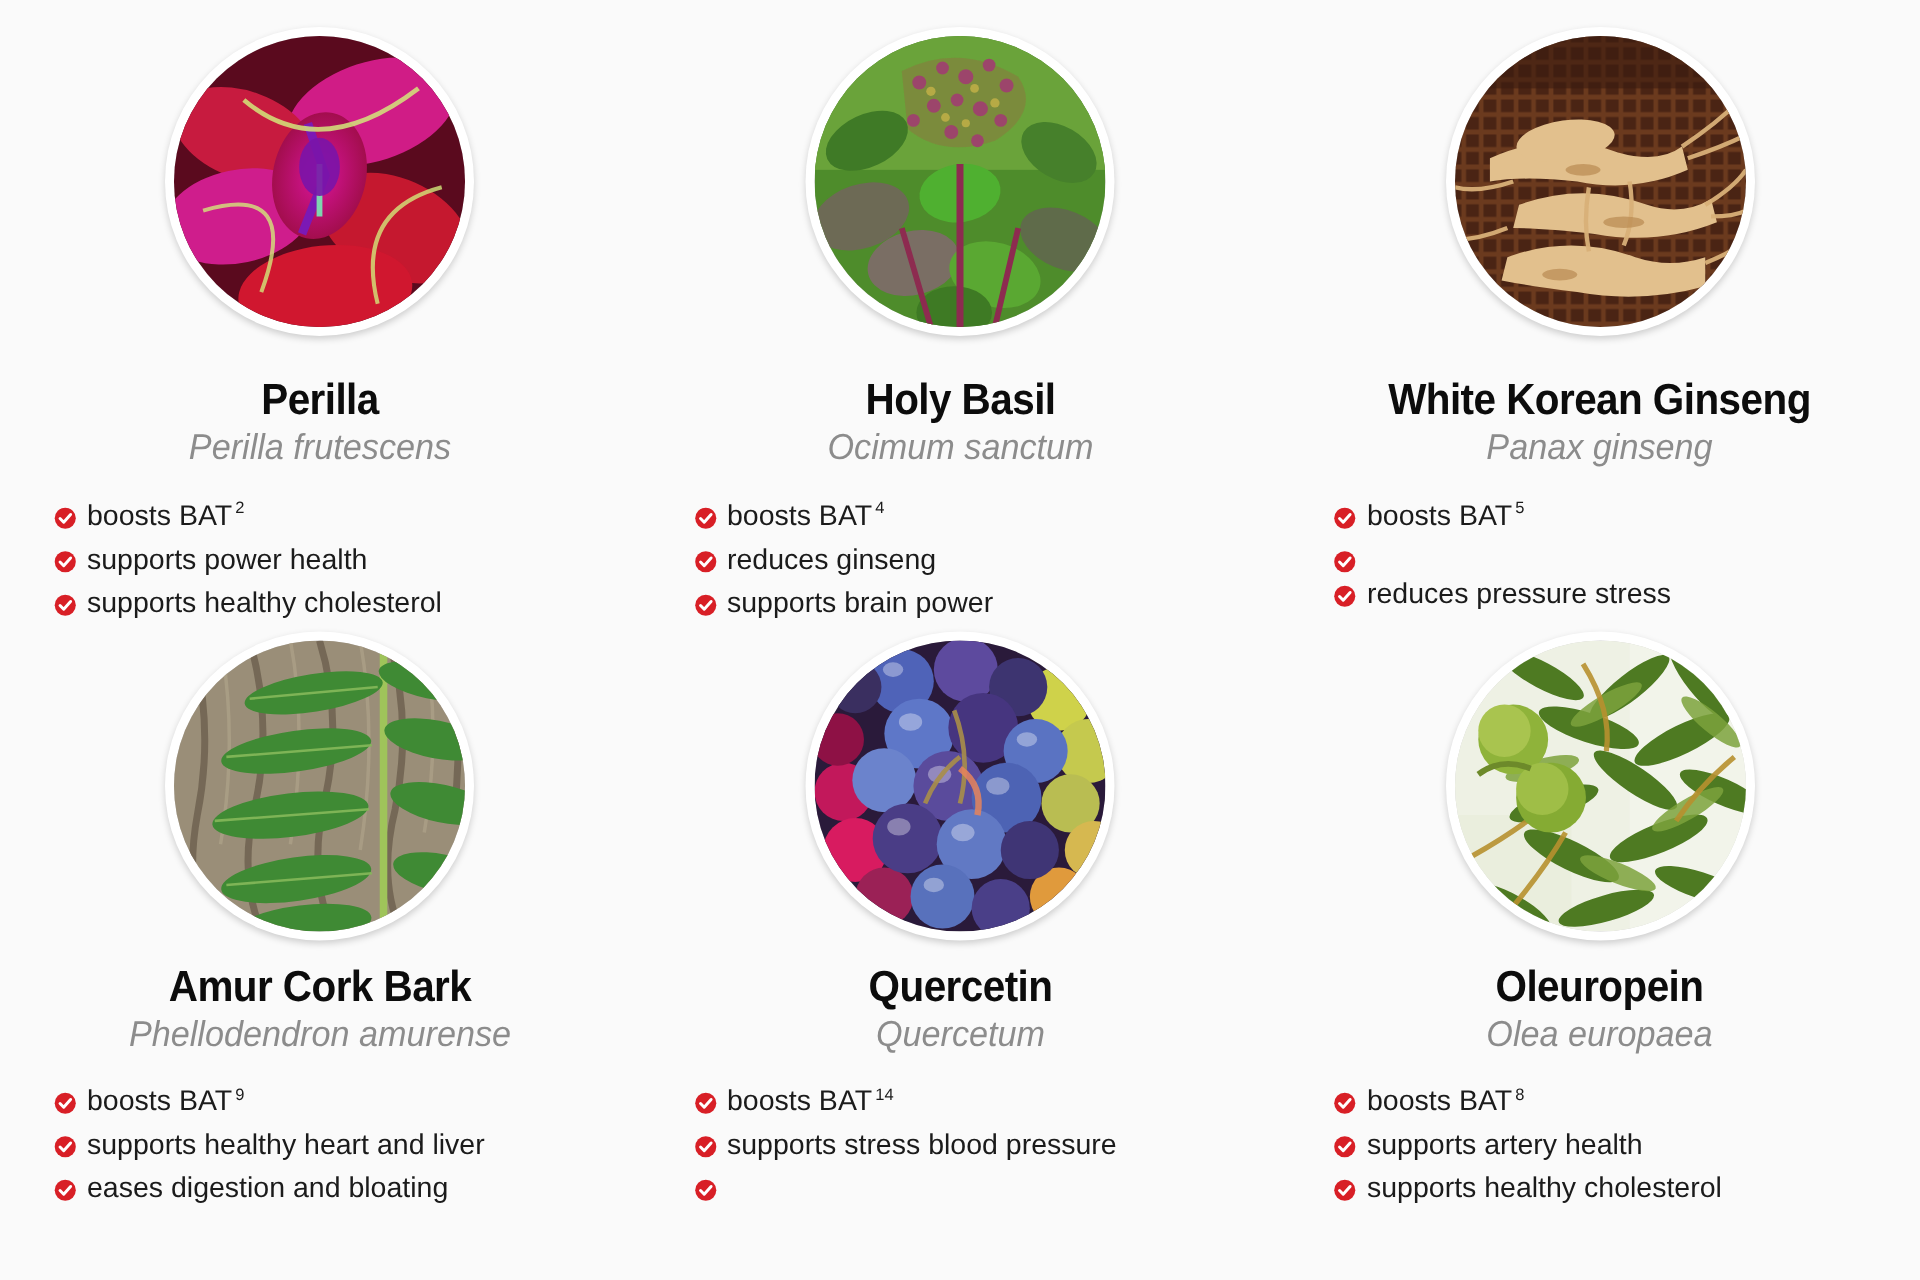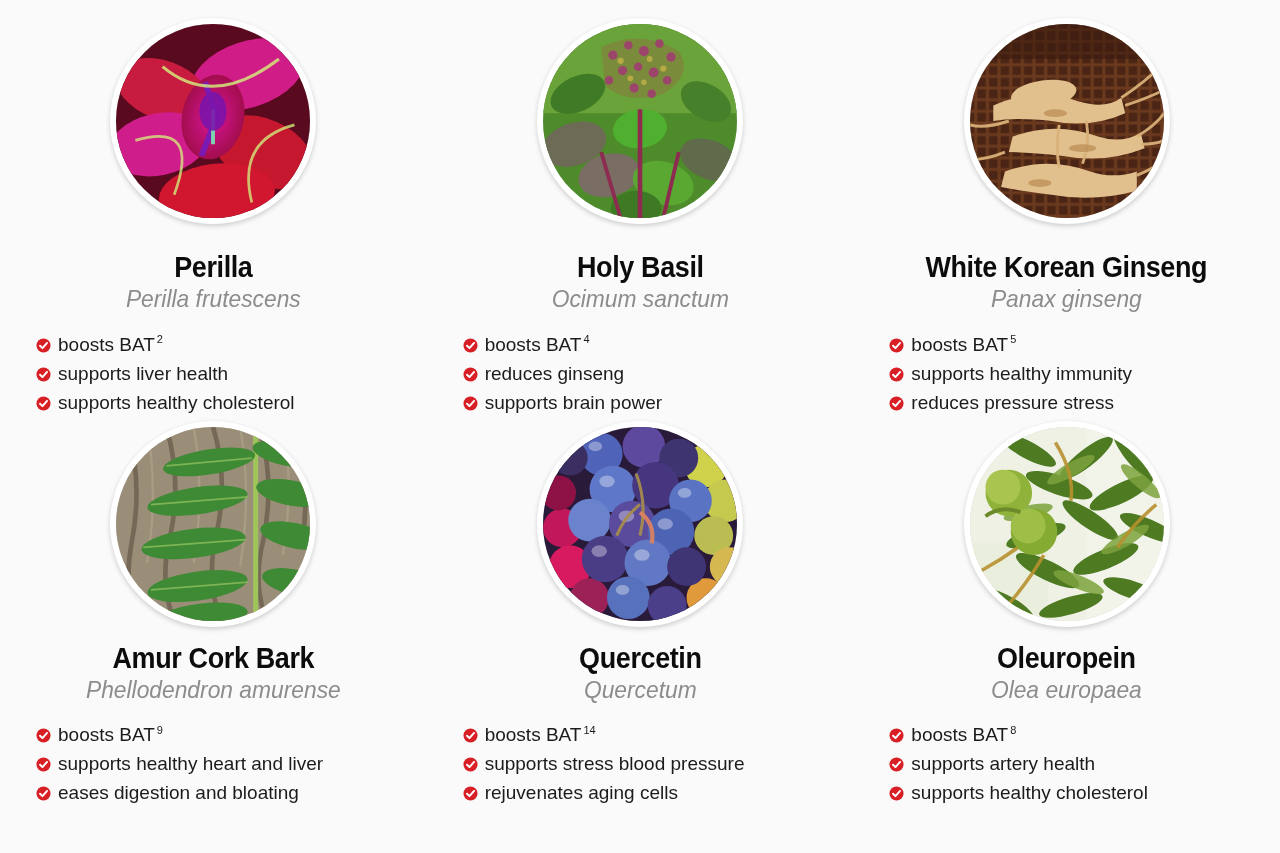--- a/index.html
+++ b/index.html
@@ -151,21 +151,21 @@
           </span>
           <span class="benefit-text"><span>boosts BAT</span><sup>2</sup></span>
         </li>
         <li class="benefit-item">
           <span class="check-icon">
             <svg width="15" height="15" viewBox="0 0 16 16">
               <circle cx="8" cy="8" r="7.5" fill="#d81f26"></circle>
               <path d="M4.3 8.2 L6.9 10.8 L11.8 5.3" stroke="#ffffff" stroke-width="2.1" fill="none" stroke-linecap="round" stroke-linejoin="round"></path>
             </svg>
           </span>
-          <span class="benefit-text"><span>supports liver health</span></span>
+          <span class="benefit-text"><span>supports power health</span></span>
         </li>
         <li class="benefit-item">
           <span class="check-icon">
             <svg width="15" height="15" viewBox="0 0 16 16">
               <circle cx="8" cy="8" r="7.5" fill="#d81f26"></circle>
               <path d="M4.3 8.2 L6.9 10.8 L11.8 5.3" stroke="#ffffff" stroke-width="2.1" fill="none" stroke-linecap="round" stroke-linejoin="round"></path>
             </svg>
           </span>
           <span class="benefit-text"><span>supports healthy cholesterol</span></span>
         </li>
@@ -300,21 +300,20 @@
           </span>
           <span class="benefit-text"><span>boosts BAT</span><sup>5</sup></span>
         </li>
         <li class="benefit-item">
           <span class="check-icon">
             <svg width="15" height="15" viewBox="0 0 16 16">
               <circle cx="8" cy="8" r="7.5" fill="#d81f26"></circle>
               <path d="M4.3 8.2 L6.9 10.8 L11.8 5.3" stroke="#ffffff" stroke-width="2.1" fill="none" stroke-linecap="round" stroke-linejoin="round"></path>
             </svg>
           </span>
-          <span class="benefit-text"><span>supports healthy immunity</span></span>
         </li>
         <li class="benefit-item">
           <span class="check-icon">
             <svg width="15" height="15" viewBox="0 0 16 16">
               <circle cx="8" cy="8" r="7.5" fill="#d81f26"></circle>
               <path d="M4.3 8.2 L6.9 10.8 L11.8 5.3" stroke="#ffffff" stroke-width="2.1" fill="none" stroke-linecap="round" stroke-linejoin="round"></path>
             </svg>
           </span>
           <span class="benefit-text"><span>reduces pressure stress</span></span>
         </li>
@@ -465,21 +464,20 @@
           </span>
           <span class="benefit-text"><span>supports stress blood pressure</span></span>
         </li>
         <li class="benefit-item">
           <span class="check-icon">
             <svg width="15" height="15" viewBox="0 0 16 16">
               <circle cx="8" cy="8" r="7.5" fill="#d81f26"></circle>
               <path d="M4.3 8.2 L6.9 10.8 L11.8 5.3" stroke="#ffffff" stroke-width="2.1" fill="none" stroke-linecap="round" stroke-linejoin="round"></path>
             </svg>
           </span>
-          <span class="benefit-text"><span>rejuvenates aging cells</span></span>
         </li>
       </ul>
     </div>
     <div class="ingredient-card row-2">
       <div class="photo-ring">
         <div class="photo" title="Green olives on a branch with olive leaves">
   <svg viewBox="0 0 100 100" preserveAspectRatio="xMidYMid slice">
     <rect width="100" height="100" fill="#eef1e4"></rect>
     <g opacity="0.5">
       <rect x="60" y="0" width="40" height="100" fill="#f6f8ef"></rect>

